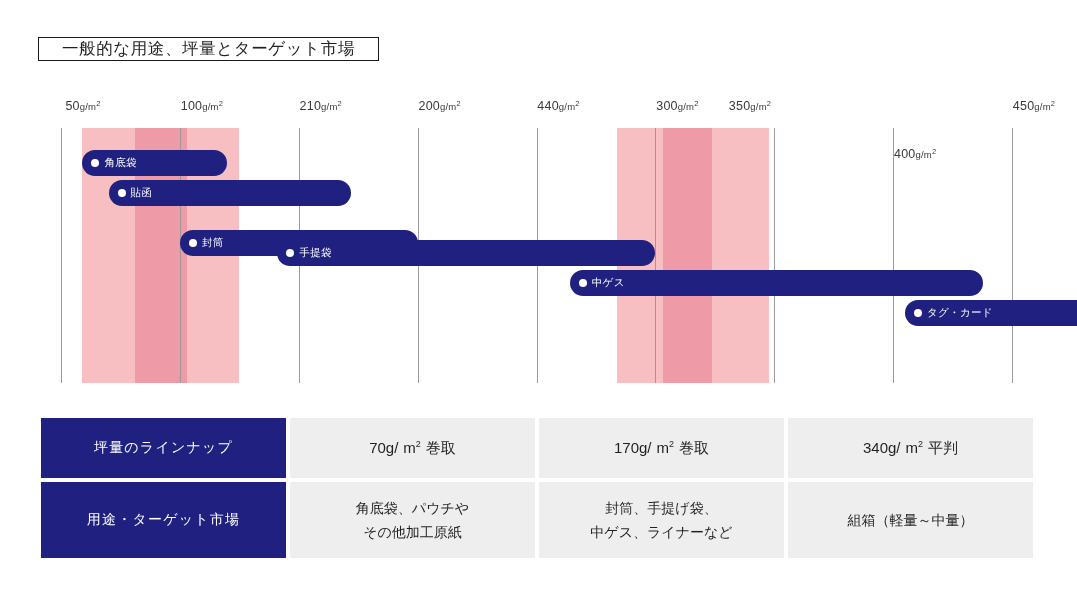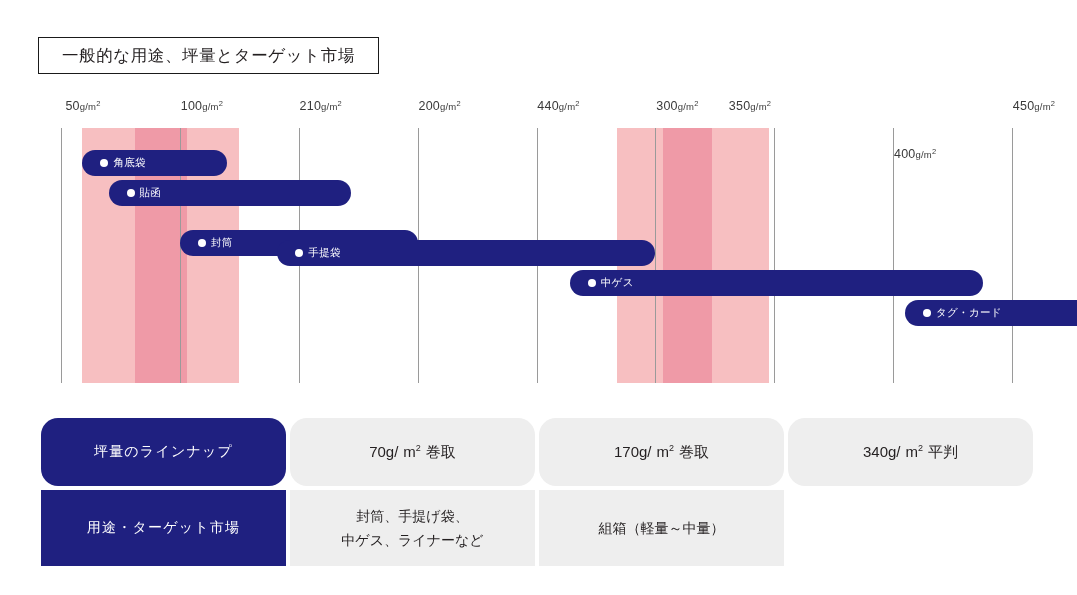--- a/index.html
+++ b/index.html
@@ -21,21 +21,21 @@
     width: 1077px;
     height: 595px;
   }
 
   
   .title-box {
     position: absolute;
     left: 38px;
     top: 37px;
     width: 341px;
-    height: 37px;
+    height: 24px;
     border: 1px solid #1a1a1a;
     box-sizing: border-box;
     display: flex;
     align-items: center;
     justify-content: center;
     background: #ffffff;
   }
   .title-box span {
     font-size: 16.5px;
     letter-spacing: 0.6px;
@@ -86,21 +86,21 @@
   .band-core  { background: #ef9aa7; }
 
   .bar {
     position: absolute;
     height: 26px;
     background: #1f2080;
     border-radius: 13px;
     display: flex;
     align-items: center;
     box-sizing: border-box;
-    padding-left: 18px;
+    padding-left: 9px;
   }
   .bar .dot {
     width: 8px;
     height: 8px;
     border-radius: 50%;
     background: #ffffff;
     flex: 0 0 auto;
     margin-right: 5px;
   }
   .bar .bar-label {
@@ -139,21 +139,21 @@
     letter-spacing: 1.2px;
   }
   .cell-body {
     width: 245px;
     background: #eeeeee;
     color: #231f20;
     font-size: 15px;
     flex-direction: column;
     line-height: 1.75;
   }
-  .trow-1 .cell { height: 68px; border-radius: 17px; }
+  .trow-1 .cell { height: 60px; }
   .trow-2 .cell { height: 76px; }
   .trow-2 .cell-body { font-size: 14px; }
   .cell-body .sup {
     font-size: 9px;
     vertical-align: super;
   }
   .cell-body .sp { display: inline-block; width: 5px; }
 </style>
 </head>
 <body>
@@ -228,20 +228,24 @@
       <div class="cell cell-body">
         <span><span>340g/</span><span class="sp"></span><span>m</span><span class="sup">2</span><span class="sp"></span><span>平判</span></span>
       </div>
     </div>
 
     <div class="trow trow-2">
       <div class="cell cell-head">
         <span>用途・ターゲット市場</span>
       </div>
       <div class="cell cell-body">
+        <span>角底袋、パウチや</span>
+        <span>その他加工原紙</span>
+      </div>
+      <div class="cell cell-body">
         <span>封筒、手提げ袋、</span>
         <span>中ゲス、ライナーなど</span>
       </div>
       <div class="cell cell-body">
         <span>組箱（軽量～中量）</span>
       </div>
     </div>
 
   </div>
 </div>

